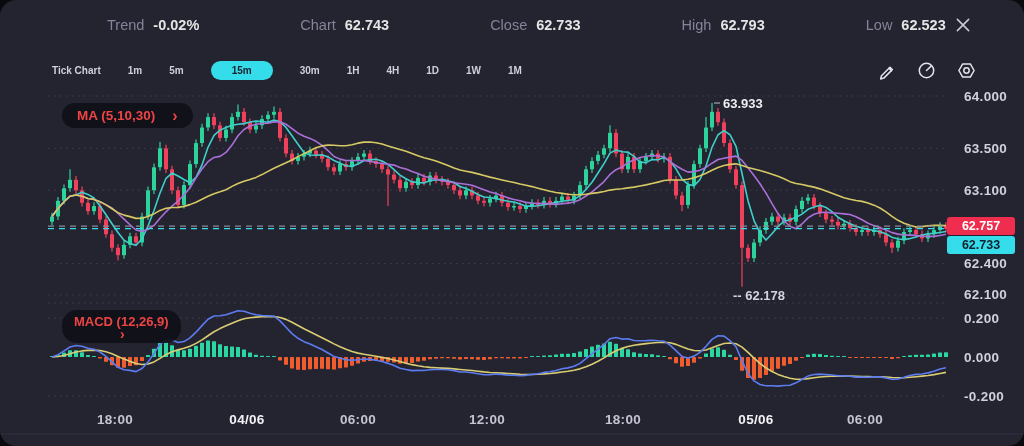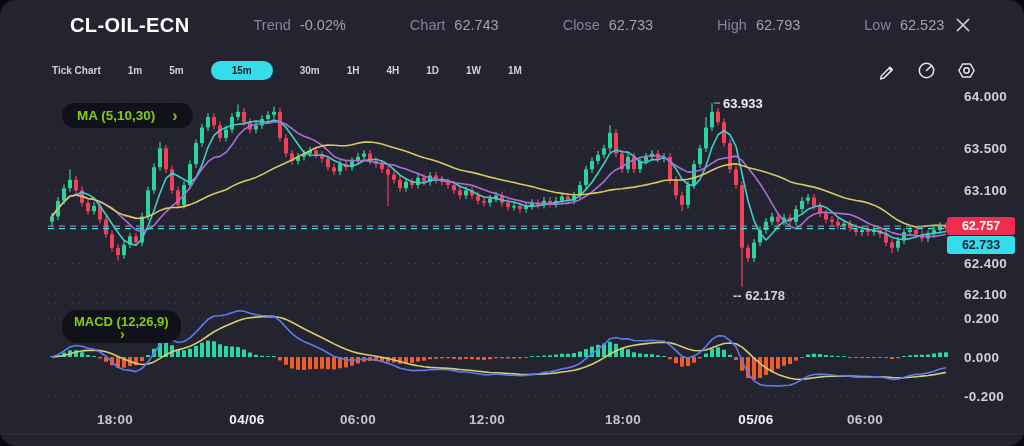--- a/index.html
+++ b/index.html
@@ -4,32 +4,32 @@
 <style>
   html,body{margin:0;padding:0;background:#0a0a0e;}
   .panel{position:relative;width:1024px;height:446px;background:#242330;border-radius:16px;
          overflow:hidden;font-family:"Liberation Sans",sans-serif;}
   svg.chart{position:absolute;left:0;top:0;}
   
   .header{position:absolute;top:0;left:0;right:0;height:50px;display:flex;align-items:center;padding-left:70px;}
   .title{font-size:20px;font-weight:700;color:#ffffff;letter-spacing:.4px;margin-right:64px;}
   .stats{display:flex;gap:64px;}
   .stat{display:flex;gap:9px;font-size:14.5px;white-space:nowrap;}
-  .stat .lb{color:#84849a;}
-  .stat .vl{color:#a3a3a3;font-weight:400;}
+  .stat .lb{color:#84849a;margin-left:37px;}
+  .stat .vl{color:#e5e5e5;font-weight:700;}
   .close-btn{margin-left:auto;margin-right:52px;cursor:pointer;display:flex;}
   
   .toolbar{position:absolute;top:52px;left:0;right:0;height:36px;display:flex;align-items:center;
            padding-left:52px;gap:27px;font-size:10px;color:#cfcfdb;font-weight:600;}
   .tf{cursor:pointer;padding:4px 0;}
   .tf.active{background:#35dce9;color:#16202e;padding:4px 21px;border-radius:15px;}
   .tool-icons{margin-left:auto;display:flex;gap:21px;padding-right:48px;align-items:center;}
   .tool-icons .ico{cursor:pointer;display:flex;}
   
-  .pill{position:absolute;background:rgba(16,16,25,.92);border-radius:15px;color:#84cc16;
+  .pill{position:absolute;background:rgba(16,16,25,.92);border-radius:15px;color:#ef4444;
         font-weight:700;display:flex;align-items:center;z-index:3;}
   #ma-pill{left:62px;top:103px;padding:5px 15px;font-size:13.5px;}
   #ma-pill .chev{margin-left:17px;font-size:16px;line-height:10px;}
   #macd-pill{left:62px;top:310px;padding:4px 12px;font-size:13px;flex-direction:column;}
   #macd-pill .chev{margin-left:2px;font-size:14px;line-height:10px;}
   
   .badge{position:absolute;left:947px;width:68px;height:18px;border-radius:3px;display:flex;
          align-items:center;justify-content:center;font-size:12.5px;font-weight:700;z-index:3;}
   #badge-upper{top:217px;background:#ef2d4e;color:#ffffff;}
   #badge-lower{top:236px;background:#35dce9;color:#132031;}
@@ -527,21 +527,20 @@
       <rect x="938" y="352.5492128778206" width="4" height="4.45078712217938" fill="#2bd6a0" rx="0.6"></rect>
       <rect x="944" y="352.3427641858256" width="4" height="4.657235814174383" fill="#2bd6a0" rx="0.6"></rect>
       <polyline points="52,356.99999999999864 58,356.5333333333321 64,355.4263627730282 70,353.73078911155903 76,352.0737375065726 82,350.912257445611 88,350.3850428172721 94,350.1425322062686 100,350.5112553653257 106,351.6941036497226 112,353.7417605843252 118,356.4493252311245 124,359.11871622264545 130,361.3705289481168 136,363.41927330937733 142,364.4409311890964 148,363.97053700078897 154,361.8892806144715 160,358.3363262493918 166,354.66636830593694 172,351.74300108690403 178,349.88836752979034 184,348.2259162206801 190,346.16884515564914 196,343.37473330762543 202,339.82951860803195 208,335.72739709431 214,331.78863062066984 220,328.5895237123756 226,325.8375878938784 232,323.2078833816508 238,320.7141080537505 244,318.83007232739595 250,317.7317486005942 256,317.1485257216393 262,316.8228944863363 268,316.6429141363433 274,316.5623084356353 280,317.41815778047504 286,319.37297566050296 292,322.2176683217857 298,325.4258252914763 304,328.67224835624995 310,331.7437043493467 316,334.72649222414884 322,337.6725522451036 328,340.7340946762349 334,343.86904586453136 340,346.69781924091933 346,349.30321140893653 352,351.46288947193875 358,353.1181644265644 364,354.2860311915916 370,355.3111419020845 376,356.29022046843966 382,357.3462953490232 388,358.5500351157838 394,359.93524905678396 400,361.60379115326225 406,363.1652904768271 412,364.65712247852287 418,365.79185414510437 424,366.7476837612403 430,367.3323912604419 436,367.75473010802204 442,368.0908697469451 448,368.42341539424905 454,368.8657950860484 460,369.48233736300773 466,369.99171588198624 472,370.5331685770031 478,371.1910516260897 484,371.9173015939552 490,372.4898874064001 496,372.8075056887409 502,373.130414462338 508,373.52739176890475 514,373.88120321050656 520,374.2442694002964 526,374.4614672458951 532,374.4427202200473 538,374.29953700440217 544,373.9219919078711 550,373.47210955337664 556,372.86959458044396 562,372.042382809167 568,371.2078590570023 574,370.2245612706464 580,368.8583083353744 586,366.8299536182766 592,364.22164269576086 598,361.18343217673754 604,357.83883538015544 610,354.00895234907216 616,350.7047095296765 622,348.38415658727376 628,346.4481125389131 634,345.25194506362357 640,344.3601102708697 646,343.61014118218395 652,342.92559025070915 658,342.50556142614323 664,342.2441620738024 670,342.81396757135775 676,344.3738855240846 682,346.7813907742134 688,349.02612108476023 694,350.4471066053074 700,350.82556314391087 706,349.92259396498423 712,347.8132512813954 718,345.3904018551496 724,343.5467450915084 730,342.9712030690377 736,343.7193027953299 742,347.15475496472095 748,352.42804591927796 754,358.1205777354795 760,363.4015823207844 766,367.88433123365763 772,371.4513927023177 778,374.3801456726529 784,376.59123186001443 790,378.3163816838725 796,379.2246031257456 802,379.2736359605877 808,378.6374761843859 814,377.8047722044947 820,377.06288933757986 826,376.5577613941294 832,376.24515261935795 838,376.1501794470642 844,376.0907253498633 850,376.13758342254596 856,376.32944554679244 862,376.49585773320575 868,376.6553820086793 874,376.6952057351999 880,376.73747093771533 886,376.98295399847154 892,377.4529518093596 898,377.7746388620172 904,377.69026574467705 910,377.24642543464125 916,376.678843640172 922,376.1430490352491 928,375.4871899380256 934,374.623877470809 940,373.5111806902642 946,372.34687173672063" fill="none" stroke="#d8cd72" stroke-width="1.6" stroke-linejoin="round"></polyline>
       <polyline points="52,356.99999999999864 58,354.666666666666 64,350.99848053181256 70,346.9484944656824 76,345.44553108662694 82,346.2663372017644 88,348.27618430391664 94,349.1724897622546 100,351.98614800155417 106,356.4254967873102 112,361.93238832273556 118,367.27958381832156 124,369.7962801887293 130,370.37777985000236 136,371.61425075441946 142,368.5275627079726 148,362.0889602475592 154,353.5642550692016 160,344.1245087890731 166,339.9865365321174 172,340.0495322107723 178,342.46983330133565 184,341.57611098423916 190,337.94056089552527 196,332.1982859155305 202,325.6486598096581 208,319.31891103942206 214,316.03356472610943 220,315.7930960791985 226,314.82984461988946 232,312.6890653327405 238,310.73900674214957 244,311.2939294219776 250,313.3384536933871 256,314.8156342058198 262,315.520369545124 268,315.92299273637144 274,316.2398856328035 280,320.841555159834 286,327.1922471806145 292,333.59643896691693 298,338.25845317023857 304,341.65794061534456 310,344.02952832173355 316,346.65764372335747 322,349.4567923289225 328,352.98026440076023 334,356.40885061771723 340,358.0129127464713 346,359.7247800810054 352,360.10160172394745 358,359.73926424506715 364,358.9574982517002 370,359.41158474405614 376,360.20653473386045 382,361.57059487135723 388,363.3649941828264 394,365.47610482078437 400,368.2779595391755 406,369.4112877710866 412,370.62445048530583 418,370.33078081143043 424,370.571002225784 430,369.6712212572482 436,369.4440854983427 442,369.4354283026371 448,369.7535979834651 454,370.63531385324575 460,371.94850647084485 466,372.02922995790027 472,372.69897935707047 478,373.8225838224361 484,374.8223014654173 490,374.7802306561796 496,374.0779788181042 502,374.42204955672645 508,375.11530099517165 514,375.29644897691395 520,375.69653415945555 526,375.3302586282899 532,374.36773211665604 538,373.72680414182156 544,372.41181152174664 550,371.67258013539913 556,370.4595346887131 562,368.7335357240592 568,367.86976404834326 574,366.29137012522295 580,363.3932965942864 586,358.7165347498853 592,353.78839900569807 598,349.03059010064413 604,344.4604481938271 610,338.689420224739 616,337.48773825209383 622,339.10194481766274 628,338.7039363454706 634,340.4672751624652 640,340.79277109985446 646,340.61026482744074 652,340.18738652480994 658,340.8254461278796 664,341.19856466443895 670,345.0931895615794 676,350.61355733499187 682,356.4114117747286 688,358.0050423269476 694,356.1310486874961 700,352.3393892983247 706,346.3107172492776 712,339.37588054704025 718,335.6990041501662 724,336.17211803694363 730,340.66903497915496 736,346.71170170049857 742,360.89656364228534 748,373.52120973750584 754,380.8907050002859 760,384.52560066200397 766,385.8153268851505 772,385.719638576958 778,386.09515755399354 784,385.4355766094606 790,385.216980979305 796,382.8574888932379 802,379.469767299956 808,376.0928370795785 814,374.47395628493007 820,374.0953578699204 826,374.53724962032766 832,374.99471752027205 838,375.77028675788915 844,375.85290896105977 850,376.32501571327657 856,377.09689404377843 862,377.16150647885877 868,377.29347911057357 874,376.8545006412825 880,376.9065317477769 886,377.96488624149634 892,379.3329430529118 898,379.06138707264756 904,377.3527732753165 910,375.47106419449807 916,374.4085164622949 922,373.9998706155574 928,372.8637535491317 934,371.17062760194284 940,369.0603935680848 946,367.68963592254624" fill="none" stroke="#5c7cf0" stroke-width="1.6" stroke-linejoin="round"></polyline>
       <line x1="714" x2="720" y1="103.01490000000001" y2="103.01490000000001" stroke="#9c9cac" stroke-width="1.3"></line>
       <text x="723" y="107.51490000000001" class="anno">63.933</text>
       <text x="733" y="299.7634000000003" class="anno-low">-- 62.178</text>
     </svg>
 
   <div class="header">
-    <div class="title">CL-OIL-ECN</div>
     <div class="stats">
       <div class="stat">
         <span class="lb">Trend</span>
         <span class="vl">-0.02%</span>
       </div>
       <div class="stat">
         <span class="lb">Chart</span>
         <span class="vl">62.743</span>
       </div>
       <div class="stat">

